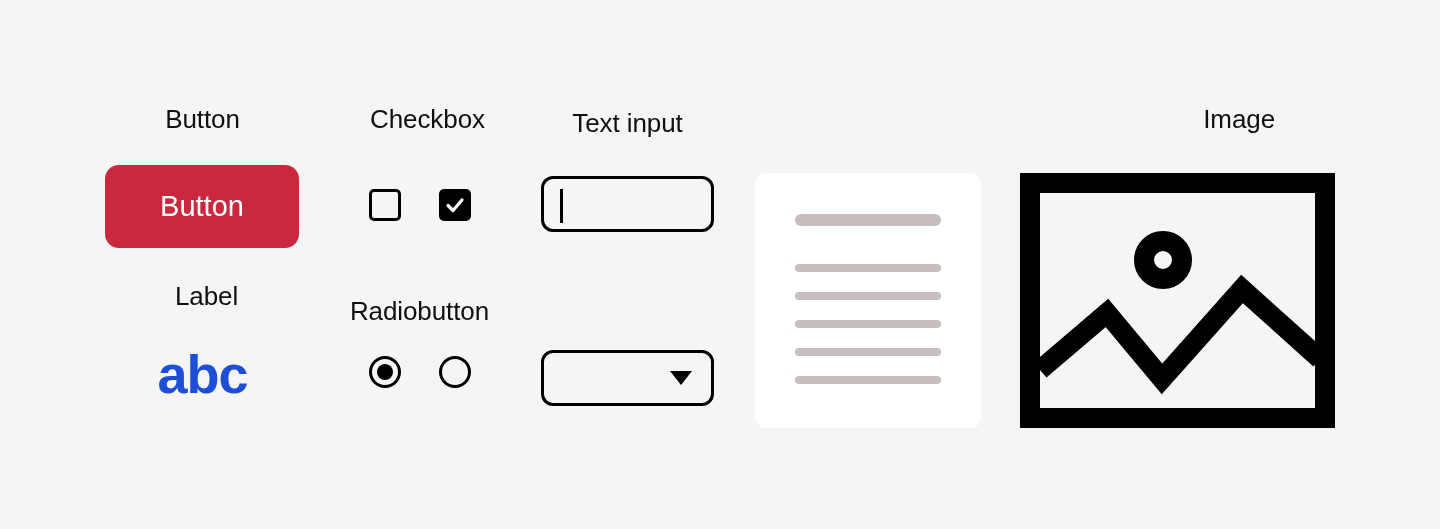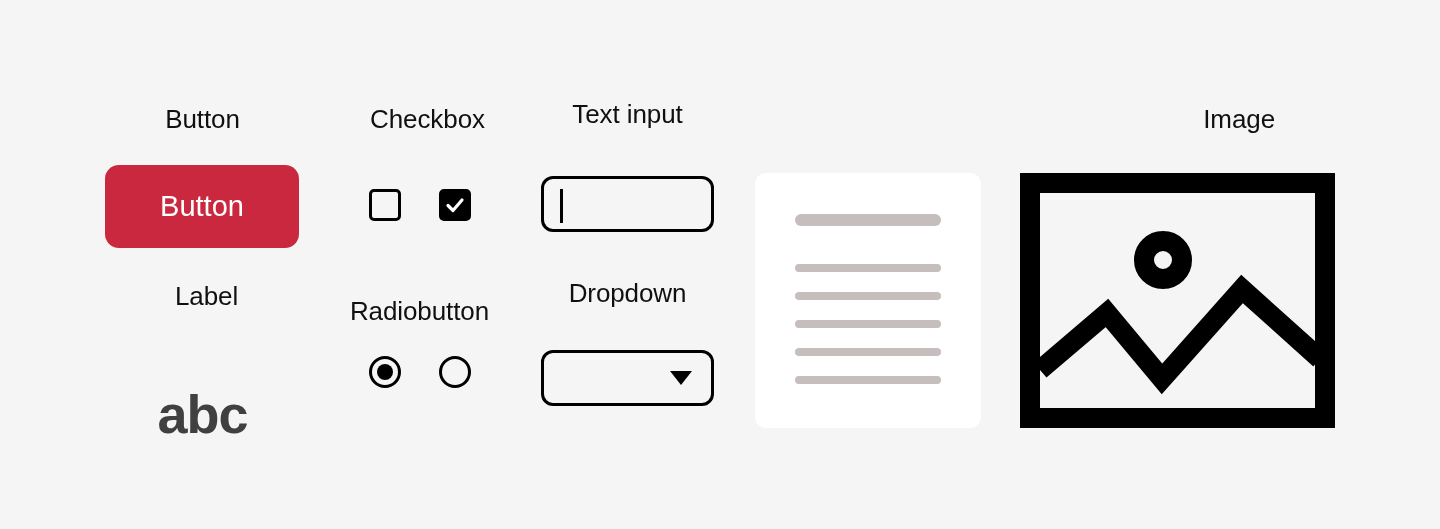--- a/index.html
+++ b/index.html
@@ -59,24 +59,23 @@
   }
 
   .label-widget {
     position: absolute;
     left: 105px;
     top: 344px;
     width: 195px;
     text-align: center;
     font-size: 54px;
     font-weight: bold;
-    color: #404040;
+    color: #1d4ed8;
     line-height: 60px;
     letter-spacing: -1px;
-    margin-top: 40px;
   }
 
   
   #title-checkbox { left: 330px;  top: 104px; width: 195px; }
   #title-radio    { left: 322px;  top: 296px; width: 195px; }
 
   .checkbox-row, .radio-row {
     position: absolute;
     left: 322px;
     width: 195px;
@@ -121,21 +120,21 @@
     justify-content: center;
   }
   .rb .dot {
     width: 16px;
     height: 16px;
     border-radius: 50%;
     background: #000000;
   }
 
   
-  #title-textinput { left: 530px; top: 99px; width: 195px; }
+  #title-textinput { left: 530px; top: 108px; width: 195px; }
   #title-dropdown  { left: 530px; top: 278px; width: 195px; }
 
   .textinput-widget {
     position: absolute;
     left: 541px;
     top: 176px;
     width: 173px;
     height: 56px;
     box-sizing: border-box;
     border: 3px solid #000000;
@@ -258,21 +257,20 @@
       
     </div>
   </div>
 
   <div class="col-title" id="title-textinput">Text input</div>
 
   <div class="textinput-widget">
     <span class="caret"></span>
   </div>
 
-  <div class="col-title" id="title-dropdown">Dropdown</div>
 
   <div class="dropdown-widget">
     <span class="dd-caret"></span>
   </div>
 
 
   <div class="textarea-widget">
     <div class="ta-lines">
       <div class="ta-line title-line"></div>
       <div class="ta-line body-line"></div>

